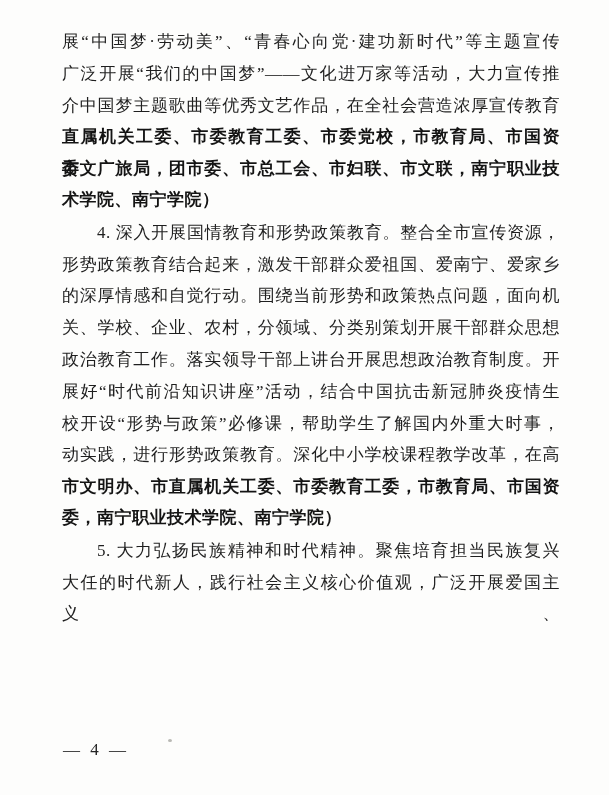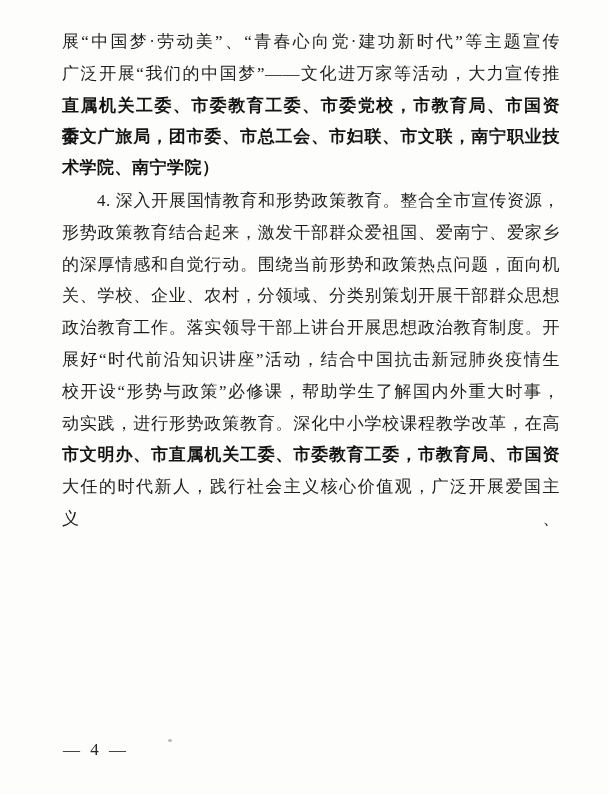--- a/index.html
+++ b/index.html
@@ -63,29 +63,32 @@
     border-radius: 50%;
   }
 </style>
 </head>
 <body>
 
 <div class="page">
   <div class="content">
       <div class="line"><span class="seg">展“中国梦·劳动美”、“青春心向党·建功新时代”等主题宣传</span></div>
       <div class="line"><span class="seg">广泛开展“我们的中国梦”——文化进万家等活动，大力宣传推</span></div>
+      <div class="line"><span class="seg">介中国梦主题歌曲等优秀文艺作品，在全社会营造浓厚宣传教育</span></div>
       <div class="line"><span class="seg bold">直属机关工委、市委教育工委、市委党校，市教育局、市国资委、</span></div>
       <div class="line"><span class="seg bold">市文广旅局，团市委、市总工会、市妇联、市文联，南宁职业技</span></div>
       <div class="line last"><span class="seg bold">术学院、南宁学院）</span></div>
       <div class="line indent"><span class="seg">4. 深入开展国情教育和形势政策教育。整合全市宣传资源，</span></div>
       <div class="line"><span class="seg">形势政策教育结合起来，激发干部群众爱祖国、爱南宁、爱家乡</span></div>
       <div class="line"><span class="seg">的深厚情感和自觉行动。围绕当前形势和政策热点问题，面向机</span></div>
       <div class="line"><span class="seg">关、学校、企业、农村，分领域、分类别策划开展干部群众思想</span></div>
       <div class="line"><span class="seg">政治教育工作。落实领导干部上讲台开展思想政治教育制度。开</span></div>
       <div class="line"><span class="seg">展好“时代前沿知识讲座”活动，结合中国抗击新冠肺炎疫情生</span></div>
       <div class="line"><span class="seg">校开设“形势与政策”必修课，帮助学生了解国内外重大时事，</span></div>
       <div class="line"><span class="seg">动实践，进行形势政策教育。深化中小学校课程教学改革，在高</span></div>
       <div class="line"><span class="seg bold">市文明办、市直属机关工委、市委教育工委，市教育局、市国资</span></div>
+      <div class="line last"><span class="seg bold">委，南宁职业技术学院、南宁学院）</span></div>
+      <div class="line indent"><span class="seg">5. 大力弘扬民族精神和时代精神。聚焦培育担当民族复兴</span></div>
       <div class="line"><span class="seg">大任的时代新人，践行社会主义核心价值观，广泛开展爱国主义、</span></div>
     </div>
   <div class="footer">— 4 —</div>
   <div class="speck"></div>
 </div>
 
 </body></html>

